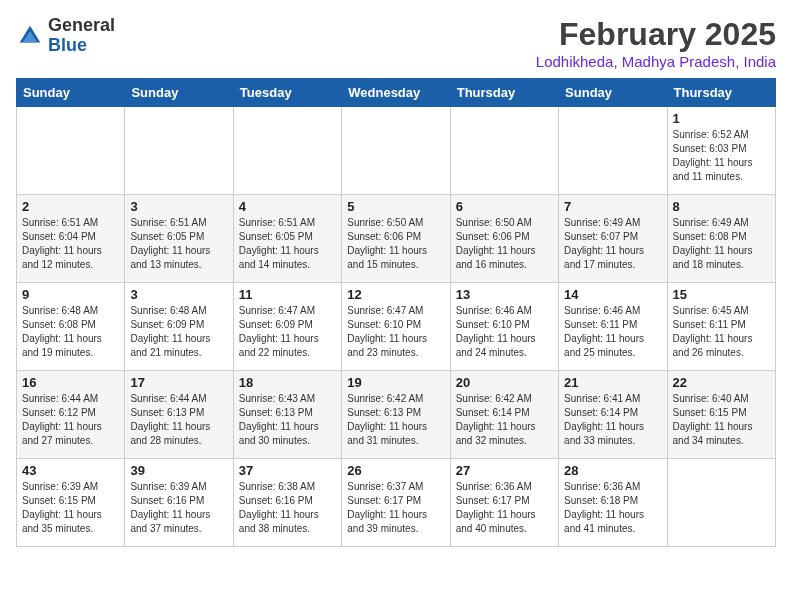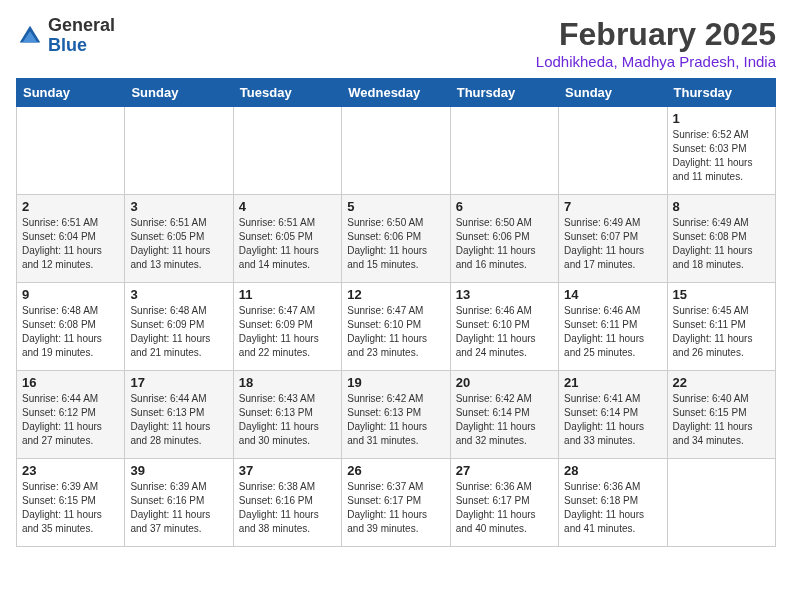--- a/index.html
+++ b/index.html
@@ -214,21 +214,21 @@
           <span class="day-number">21</span>
           <div class="day-info">Sunrise: 6:41 AM<br>Sunset: 6:14 PM<br>Daylight: 11 hours and 33 minutes.</div>
         </td>
         <td>
           <span class="day-number">22</span>
           <div class="day-info">Sunrise: 6:40 AM<br>Sunset: 6:15 PM<br>Daylight: 11 hours and 34 minutes.</div>
         </td>
       </tr>
       <tr>
         <td>
-          <span class="day-number">23</span>
+          <span class="day-number">43</span>
           <div class="day-info">Sunrise: 6:39 AM<br>Sunset: 6:15 PM<br>Daylight: 11 hours and 35 minutes.</div>
         </td>
         <td>
           <span class="day-number">39</span>
           <div class="day-info">Sunrise: 6:39 AM<br>Sunset: 6:16 PM<br>Daylight: 11 hours and 37 minutes.</div>
         </td>
         <td>
           <span class="day-number">37</span>
           <div class="day-info">Sunrise: 6:38 AM<br>Sunset: 6:16 PM<br>Daylight: 11 hours and 38 minutes.</div>
         </td>

